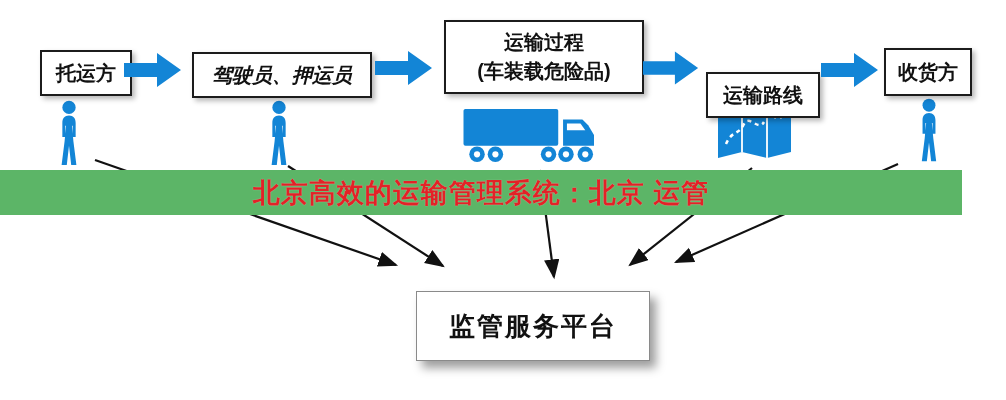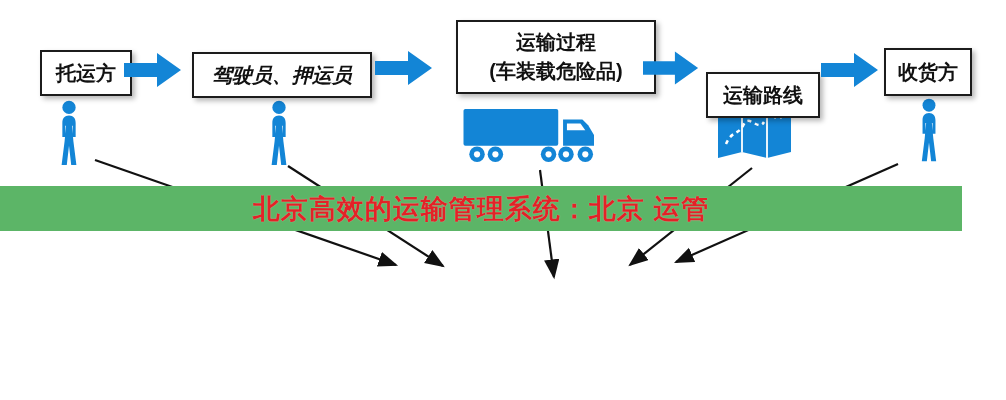--- a/index.html
+++ b/index.html
@@ -7,21 +7,21 @@
     position:relative;width:1006px;height:400px;background:#fff;overflow:hidden;
     font-family:"Liberation Sans","DejaVu Sans",sans-serif;
   }
   .node{
     position:absolute;display:flex;align-items:center;justify-content:center;
     background:#fff;border:2px solid #1c1c1c;color:#111;font-weight:bold;
     box-shadow:3px 3px 5px rgba(0,0,0,0.28);z-index:3;text-align:center;
   }
   .node-shipper{left:40px;top:50px;width:88px;height:42px;font-size:20px;}
   .node-crew{left:192px;top:52px;width:176px;height:42px;font-size:20px;font-style:italic;}
-  .node-process{left:456px;top:20px;width:196px;height:70px;font-size:20px;flex-direction:column;line-height:1.45;}
+  .node-process{left:444px;top:20px;width:196px;height:70px;font-size:20px;flex-direction:column;line-height:1.45;}
   .node-route{left:706px;top:54px;width:110px;height:42px;font-size:20px;margin-top:18px;}
   .node-consignee{left:884px;top:48px;width:84px;height:44px;font-size:20px;}
   .platform{
     position:absolute;left:416px;top:291px;width:232px;height:68px;
     display:flex;align-items:center;justify-content:center;background:#fff;
     border:1px solid #8a8a8a;box-shadow:6px 7px 9px rgba(0,0,0,0.38);
     font-size:26px;font-weight:bold;color:#111;z-index:3;letter-spacing:2px;
   }
   .flow-arrow{position:absolute;z-index:3;}
   .fa1{left:123px;top:50px;}
@@ -29,21 +29,21 @@
   .fa3{left:643px;top:48px;}
   .fa4{left:821px;top:50px;}
   .icon{position:absolute;z-index:1;}
   .person1{left:52px;top:100px;}
   .person2{left:262px;top:100px;}
   .truck{left:462px;top:106px;}
   .map{left:718px;top:100px;}
   .person3{left:912px;top:98px;}
   .overlay{position:absolute;left:0;top:0;z-index:1;pointer-events:none;}
   .banner{
-    position:absolute;left:0;top:186px;width:962px;height:45px;background:#5cb567;
+    position:absolute;left:0;top:170px;width:962px;height:45px;background:#5cb567;
     display:flex;align-items:center;justify-content:center;z-index:2;
   }
   .banner span{
     color:#e32227;font-weight:bold;font-size:27px;letter-spacing:1px;
     text-shadow:0 0 1px rgba(255,255,255,0.6);
   }
   svg .blue{fill:#1385d6;}
 </style>
 </head>
 <body>
@@ -139,14 +139,17 @@
       <line x1="540" y1="170" x2="554" y2="277" marker-end="url(#ah)"></line>
       <line x1="752" y1="168" x2="630" y2="265" marker-end="url(#ah)"></line>
       <line x1="898" y1="164" x2="676" y2="262" marker-end="url(#ah)"></line>
     </g>
   </svg>
 
   <div class="banner">
     <span>北京高效的运输管理系统：北京 运管</span>
   </div>
 
+  <div class="platform">
+    <span>监管服务平台</span>
+  </div>
 
 </div>
 
 </body></html>

